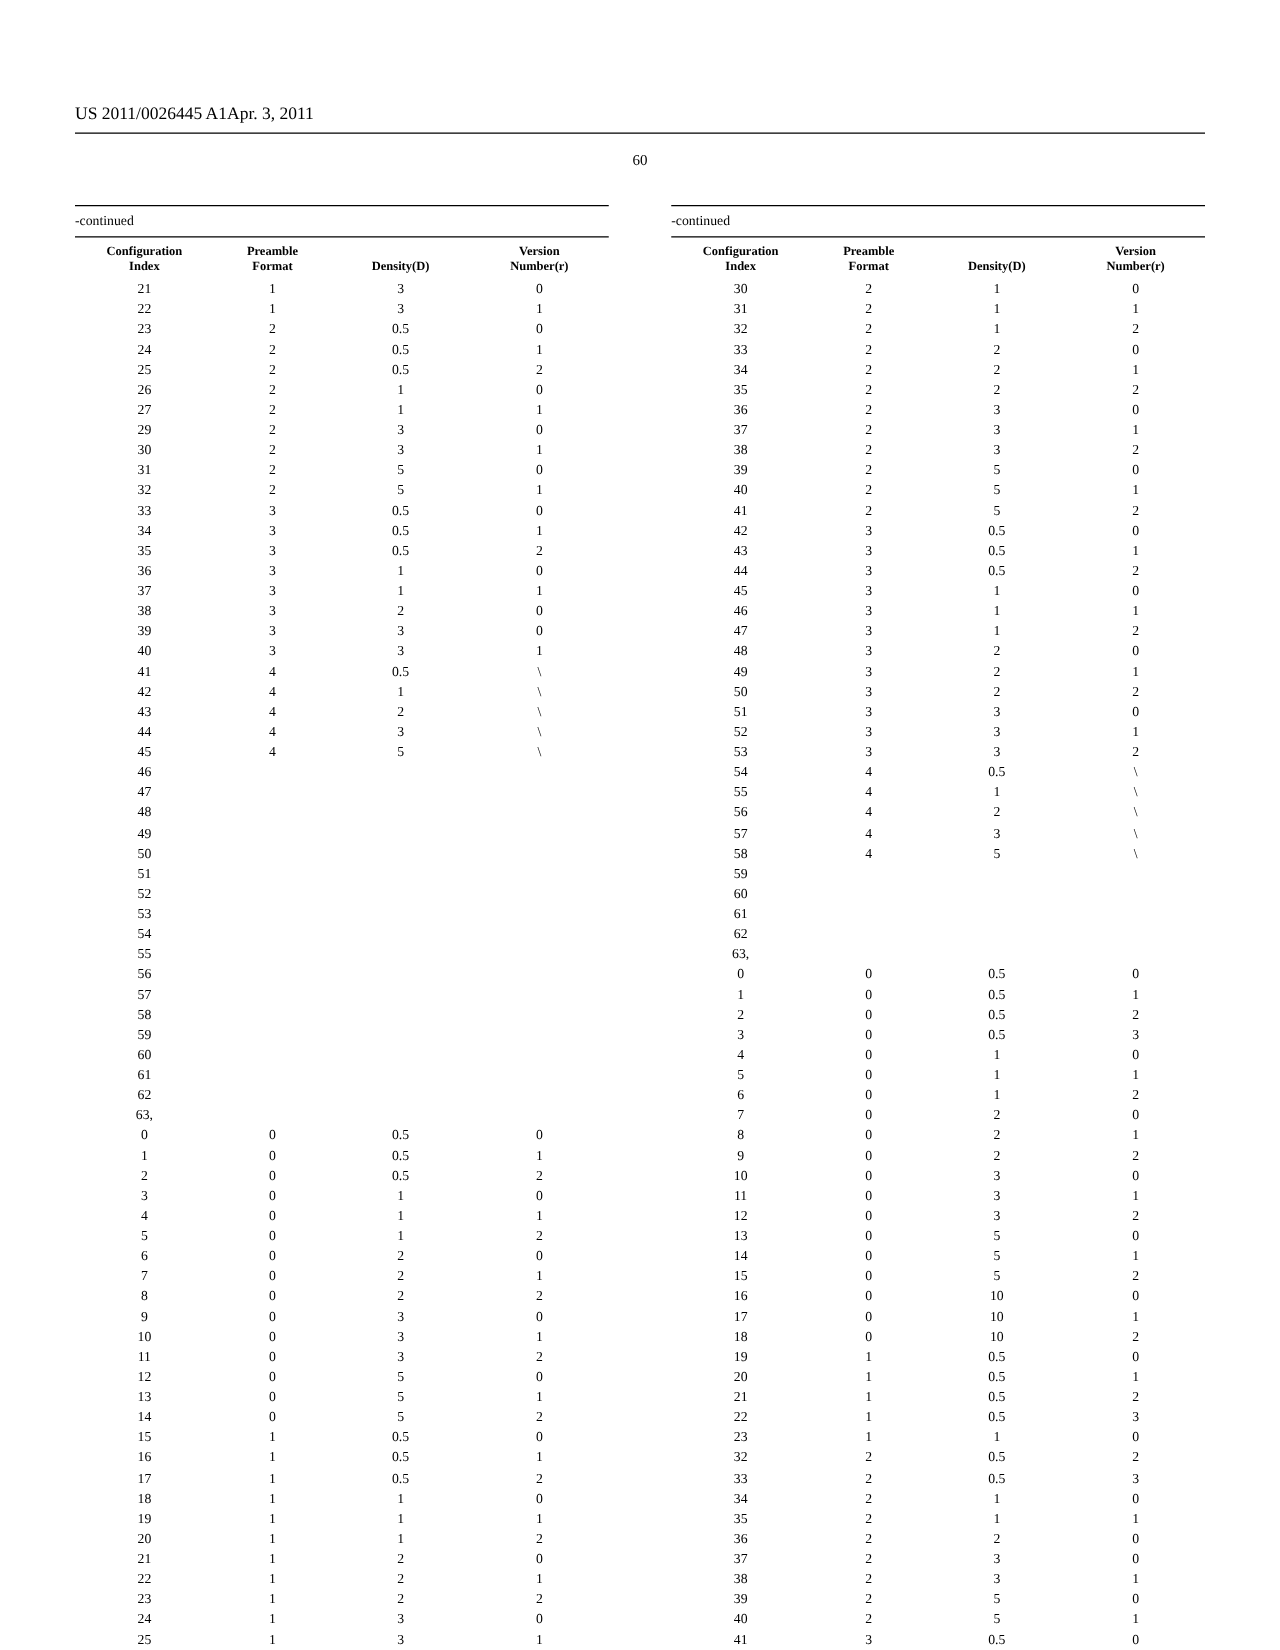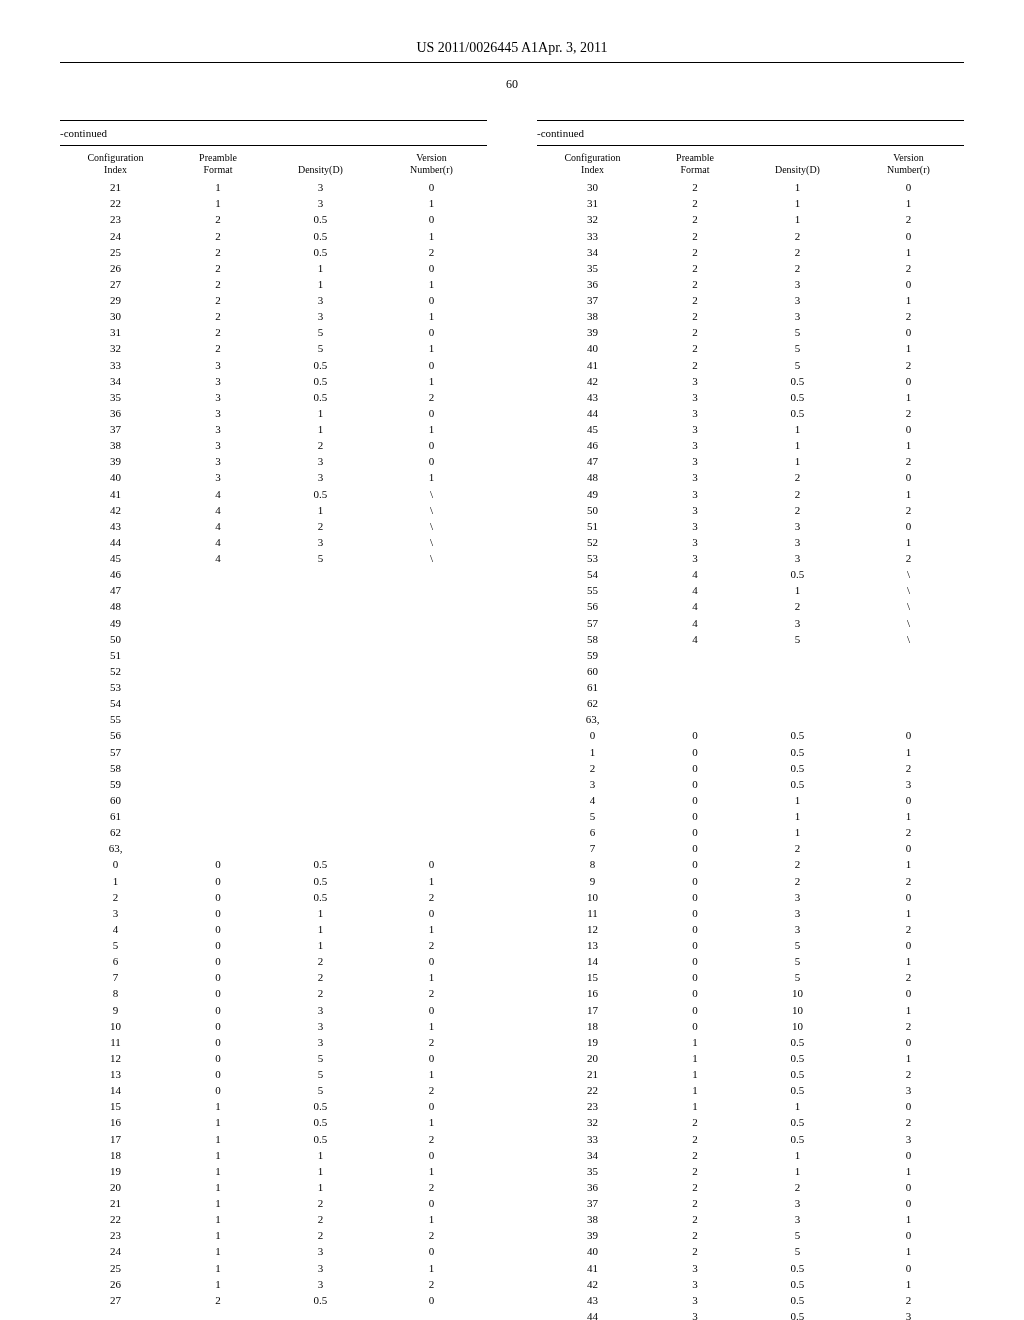--- a/index.html
+++ b/index.html
@@ -7,44 +7,45 @@
     font-size: 11px;
     margin: 0;
     padding: 40px 60px;
     color: #000;
     background: #fff;
     width: 1024px;
     box-sizing: border-box;
   }
   .header {
     display: flex;
-    justify-content: center;
+    justify-content: flex-start;
     font-size: 14px;
     margin-bottom: 4px;
+    margin-top: 44px;
   }
   .header-left { font-weight: normal; }
   .header-right { font-weight: normal; }
   .hr-line { border-top: 1.5px solid #000; margin: 6px 0 14px 0; }
   .page-number { text-align: center; font-size: 12px; margin-bottom: 28px; }
   .columns { display: flex; gap: 50px; }
   .col { flex: 1; }
   .tbl-wrap { }
   .tbl-top-rule { border-top: 1.2px solid #000; margin-bottom: 2px; }
   .tbl-mid-rule { border-top: 0.8px solid #000; margin: 2px 0; }
   .tbl-caption { font-size: 11px; padding: 4px 0; }
   table { width: 100%; border-collapse: collapse; table-layout: fixed; }
   th {
     font-weight: normal;
     font-size: 10px;
     text-align: center;
     padding: 4px 0;
     vertical-align: bottom;
     line-height: 1.2;
   }
-  th .thline { display: block; }
+  th .thline { display: block; font-weight: bold; }
   td {
     font-size: 11px;
     text-align: center;
     padding: 1.2px 0;
     line-height: 1.25;
     font-variant-numeric: lining-nums;
   }
   col.c1 { width: 26%; }
   col.c2 { width: 22%; }
   col.c3 { width: 26%; }

